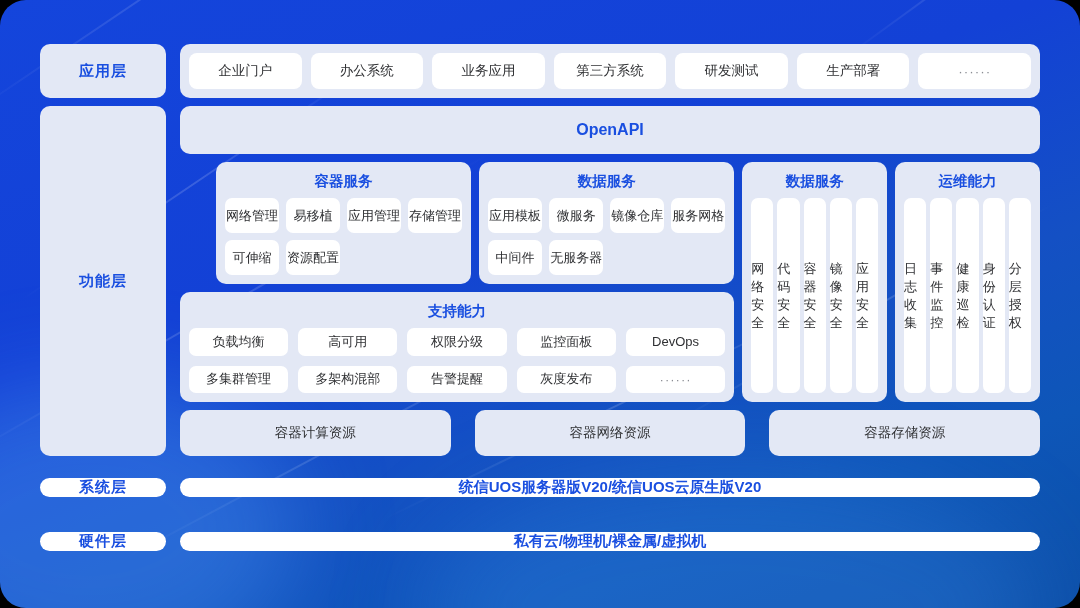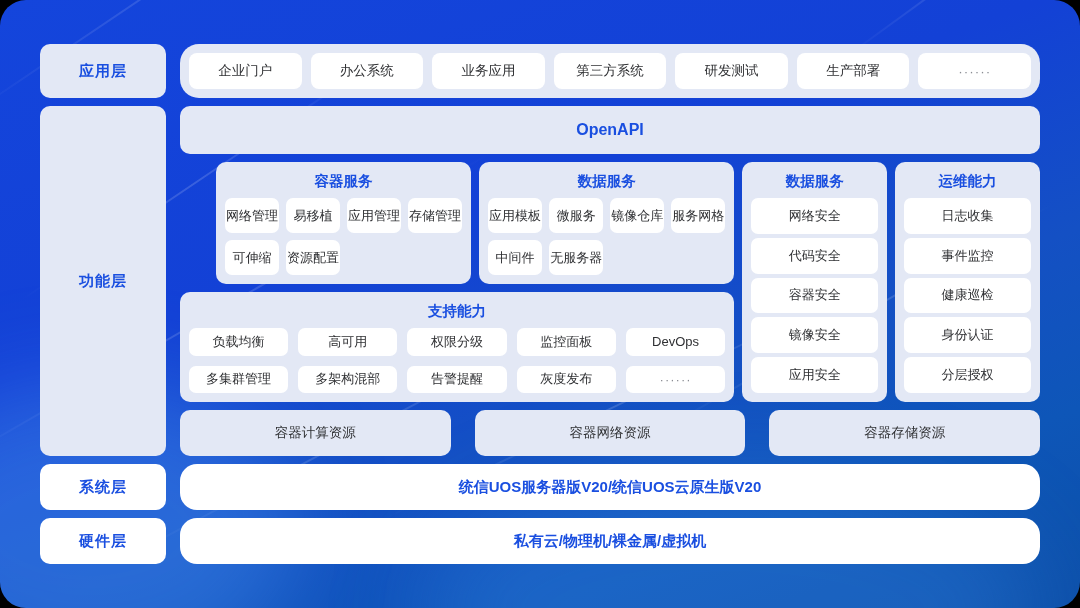--- a/index.html
+++ b/index.html
@@ -73,21 +73,21 @@
     letter-spacing: 1px;
   }
   .side-label.lav { background: #E3E8F5; }
   .side-label.white { background: #FFFFFF; }
 
   
   .app-row { height: 54px; }
   .app-strip {
     flex: 1;
     background: #E3E8F5;
-    border-radius: 19px;
+    border-radius: 10px;
     display: flex;
     align-items: center;
     gap: 9px;
     padding: 0 9px;
   }
   .chip {
     background: #FFFFFF;
     border-radius: 8px;
     flex: 1;
     height: 36px;
@@ -195,21 +195,21 @@
     min-height: 0;
   }
   .col-stack {
     flex: 1;
     display: flex;
     flex-direction: column;
   }
   .col-list {
     flex: 1;
     display: flex;
-    flex-direction: column;
+    flex-direction: row;
     gap: 4px;
   }
   .col-list .cell { flex: 1; }
 
   .res-row {
     height: 46px;
     display: flex;
     gap: 24px;
   }
   .res-bar {
@@ -217,21 +217,21 @@
     background: #E3E8F5;
     border-radius: 10px;
     display: flex;
     align-items: center;
     justify-content: center;
     font-size: 13.5px;
     color: #2F3033;
   }
 
   
-  .bot-row { height: 46px; }
+  .bot-row { height: 46px; align-items: center; }
   .bot-bar {
     flex: 1;
     background: #FFFFFF;
     border-radius: 17px;
     display: flex;
     align-items: center;
     justify-content: center;
     color: #1A4FE0;
     font-weight: bold;
     font-size: 15px;

